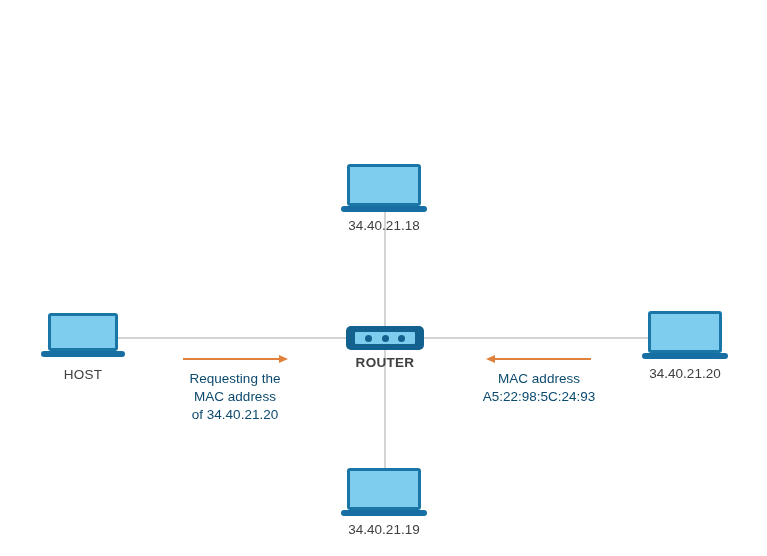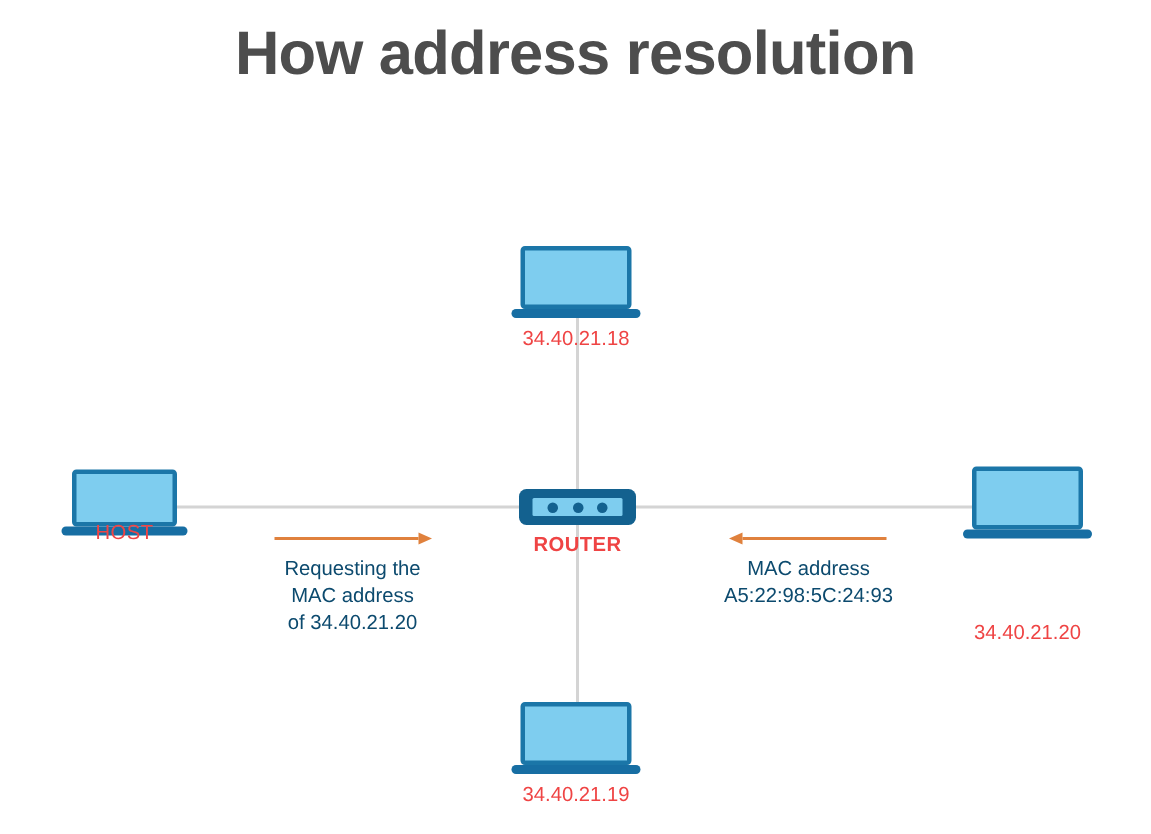--- a/index.html
+++ b/index.html
@@ -65,21 +65,21 @@
     transform: translateX(-50%);
     background: #176ea3;
     border-radius: 3px;
   }
   .node-label {
     position: absolute;
     left: 50%;
     transform: translateX(-50%);
     white-space: nowrap;
     font-size: 13.5px;
-    color: #ef4444;
+    color: #404040;
     text-align: center;
   }
   .node-label.bold {
     font-weight: normal;
     letter-spacing: 0.3px;
   }
 
   
   #router-node {
     position: absolute;
@@ -153,50 +153,49 @@
     line-height: 1.32;
     color: #0c4a6e;
     white-space: nowrap;
   }
   .arrow-caption span { display: block; }
 </style>
 </head>
 <body>
 
 <div id="diagram-title">
-  <span class="title-line">How address resolution</span>
 </div>
 
 <div class="conn-line conn-v" style="left:384px; top:212px; height:120px;"></div>
 <div class="conn-line conn-v" style="left:384px; top:346px; height:126px;"></div>
 <div class="conn-line conn-h" style="left:118px; top:337px; width:232px;"></div>
 <div class="conn-line conn-h" style="left:420px; top:337px; width:232px;"></div>
 
 <div class="node" style="left:341px; top:164px; width:86px; height:64px;">
   <div class="laptop" style="width:86px; height:50px;">
     <div class="laptop-screen" style="width:74px; height:42px;"></div>
     <div class="laptop-base" style="top:42px; width:86px; height:6px;"></div>
   </div>
   <div class="node-label" style="top:54px;">34.40.21.18</div>
 </div>
 
 <div class="node" style="left:41px; top:313px; width:84px; height:64px;">
   <div class="laptop" style="width:84px; height:48px;">
     <div class="laptop-screen" style="width:70px; height:38px;"></div>
     <div class="laptop-base" style="top:38px; width:84px; height:6px;"></div>
   </div>
-  <div class="node-label bold" style="top:34px;">HOST</div>
+  <div class="node-label bold" style="top:54px;">HOST</div>
 </div>
 
 <div class="node" style="left:642px; top:311px; width:86px; height:64px;">
   <div class="laptop" style="width:86px; height:50px;">
     <div class="laptop-screen" style="width:74px; height:42px;"></div>
     <div class="laptop-base" style="top:42px; width:86px; height:6px;"></div>
   </div>
-  <div class="node-label" style="top:55px;margin-top:48px;">34.40.21.20</div>
+  <div class="node-label" style="top:55px;">34.40.21.20</div>
 </div>
 
 <div class="node" style="left:341px; top:468px; width:86px; height:72px;">
   <div class="laptop" style="width:86px; height:50px;">
     <div class="laptop-screen" style="width:74px; height:42px;"></div>
     <div class="laptop-base" style="top:42px; width:86px; height:6px;"></div>
   </div>
   <div class="node-label" style="top:54px;">34.40.21.19</div>
 </div>
 

